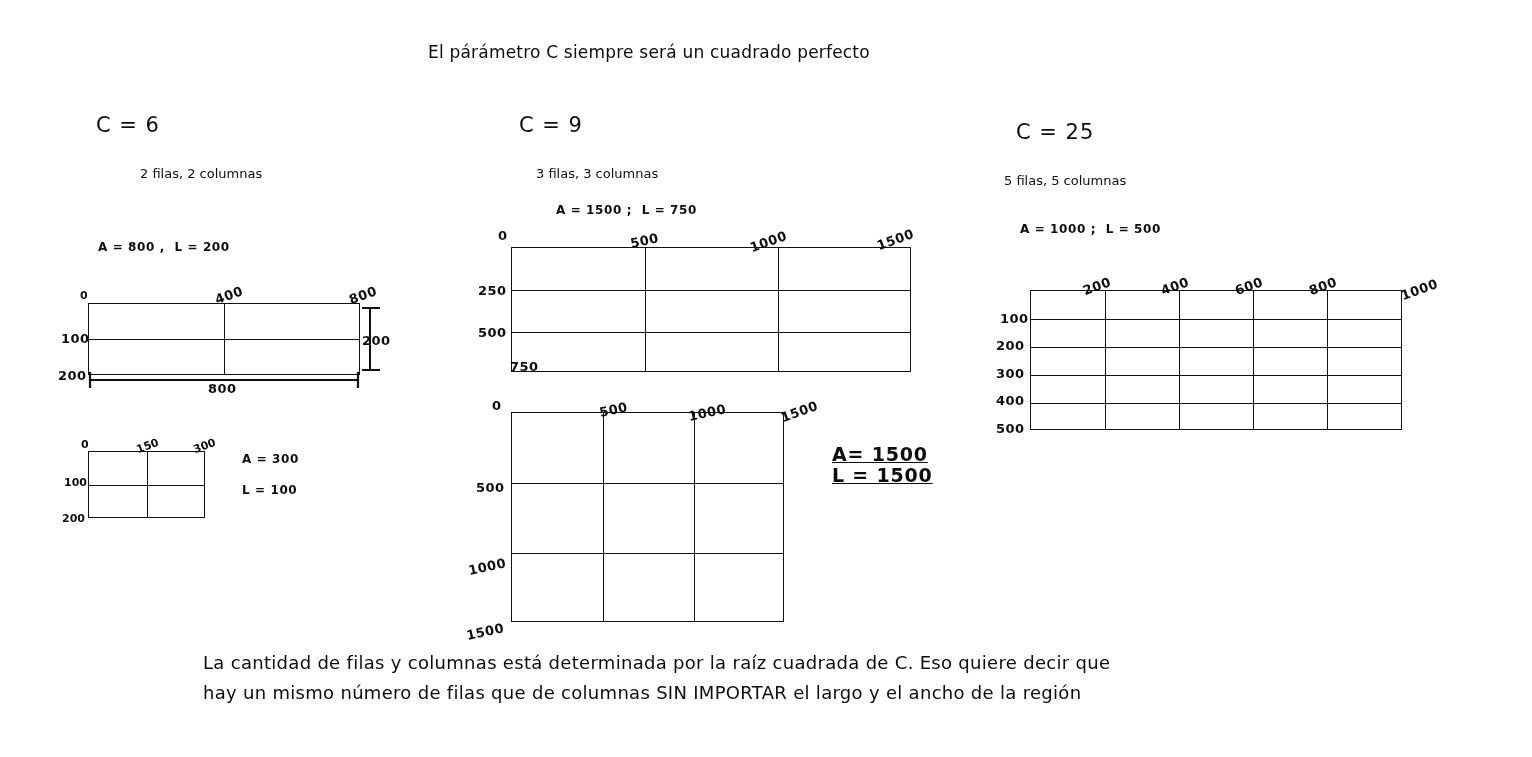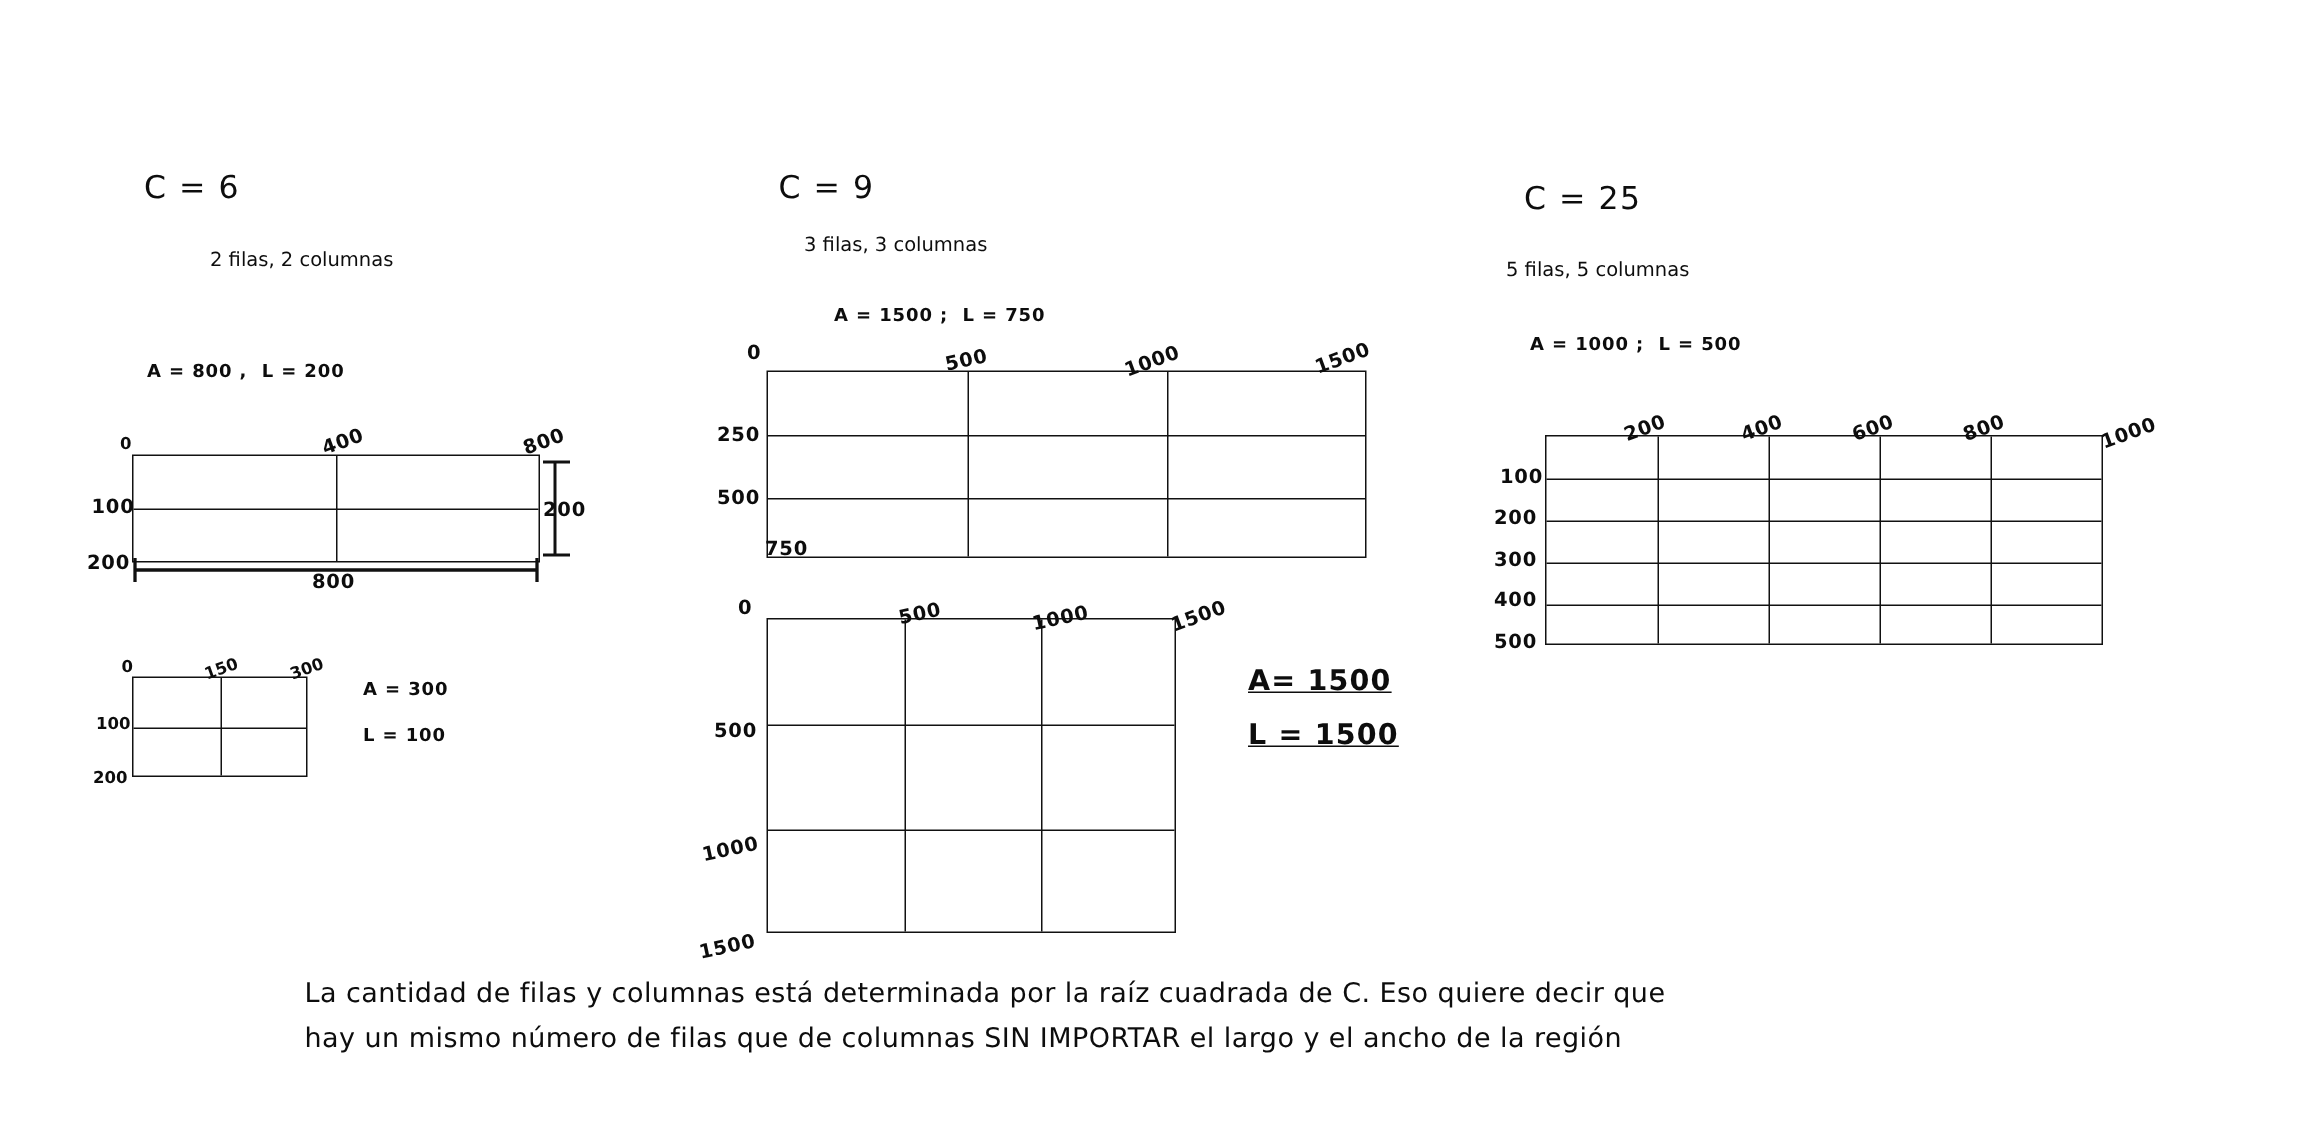--- a/index.html
+++ b/index.html
@@ -75,20 +75,21 @@
   .gl.v { width: 1.4px; top: 0; bottom: 0; }
   .rot-22 { transform: rotate(-20deg); transform-origin: left bottom; }
   .rot-12 { transform: rotate(-12deg); transform-origin: left bottom; }
   svg.deco { position: absolute; overflow: visible; }
 </style>
 </head>
 <body>
 
 <div class="canvas">
 
+  <div class="txt title" style="left:428px; top:42px;">El párámetro C siempre será un cuadrado perfecto</div>
 
   <div class="txt cheader" style="left:96px; top:113px;">C = 6</div>
   <div class="txt csub" style="left:140px; top:166px;">2 filas, 2 columnas</div>
 
   <div class="txt annot" style="left:98px; top:240px;">A = 800 ,  L = 200</div>
 
   <div class="grid" style="left:88px; top:303px; width:272px; height:72px;">
     <div class="gl h" style="top:35px;"></div>
     <div class="gl v" style="left:135px;"></div>
   </div>
@@ -118,21 +119,21 @@
   </div>
   <div class="txt tick-sm" style="left:81px; top:438px;">0</div>
   <div class="txt tick-sm rot-22" style="left:139px; top:443px;">150</div>
   <div class="txt tick-sm rot-22" style="left:196px; top:443px;">300</div>
   <div class="txt tick-sm" style="left:64px; top:476px;">100</div>
   <div class="txt tick-sm" style="left:62px; top:512px;">200</div>
   <div class="txt annot" style="left:242px; top:452px;">A = 300</div>
   <div class="txt annot" style="left:242px; top:483px;">L = 100</div>
 
   <div class="txt cheader" style="left:519px; top:113px;">C = 9</div>
-  <div class="txt csub" style="left:536px; top:156px;">3 filas, 3 columnas</div>
+  <div class="txt csub" style="left:536px; top:166px;">3 filas, 3 columnas</div>
 
   <div class="txt annot" style="left:556px; top:203px;">A = 1500 ;  L = 750</div>
 
   <div class="grid" style="left:511px; top:247px; width:400px; height:125px;">
     <div class="gl h" style="top:42px;"></div>
     <div class="gl h" style="top:84px;"></div>
     <div class="gl v" style="left:133px;"></div>
     <div class="gl v" style="left:266px;"></div>
   </div>
   <div class="txt tick" style="left:498px; top:228px;">0</div>
@@ -151,21 +152,21 @@
   </div>
   <div class="txt tick" style="left:492px; top:398px;">0</div>
   <div class="txt tick rot-12" style="left:601px; top:405px;">500</div>
   <div class="txt tick rot-12" style="left:690px; top:409px;">1000</div>
   <div class="txt tick rot-22" style="left:784px; top:410px;">1500</div>
   <div class="txt tick" style="left:476px; top:480px;">500</div>
   <div class="txt tick rot-12" style="left:470px; top:563px;">1000</div>
   <div class="txt tick rot-12" style="left:468px; top:628px;">1500</div>
 
   <div class="txt annot-lg" style="left:832px; top:443px;">A= 1500</div>
-  <div class="txt annot-lg" style="left:832px; top:479px;">L = 1500</div>
+  <div class="txt annot-lg" style="left:832px; top:464px;">L = 1500</div>
 
   <div class="txt cheader" style="left:1016px; top:120px;">C = 25</div>
   <div class="txt csub" style="left:1004px; top:173px;">5 filas, 5 columnas</div>
 
   <div class="txt annot" style="left:1020px; top:222px;">A = 1000 ;  L = 500</div>
 
   <div class="grid" style="left:1030px; top:290px; width:372px; height:140px;">
     <div class="gl h" style="top:28px;"></div>
     <div class="gl h" style="top:56px;"></div>
     <div class="gl h" style="top:84px;"></div>

